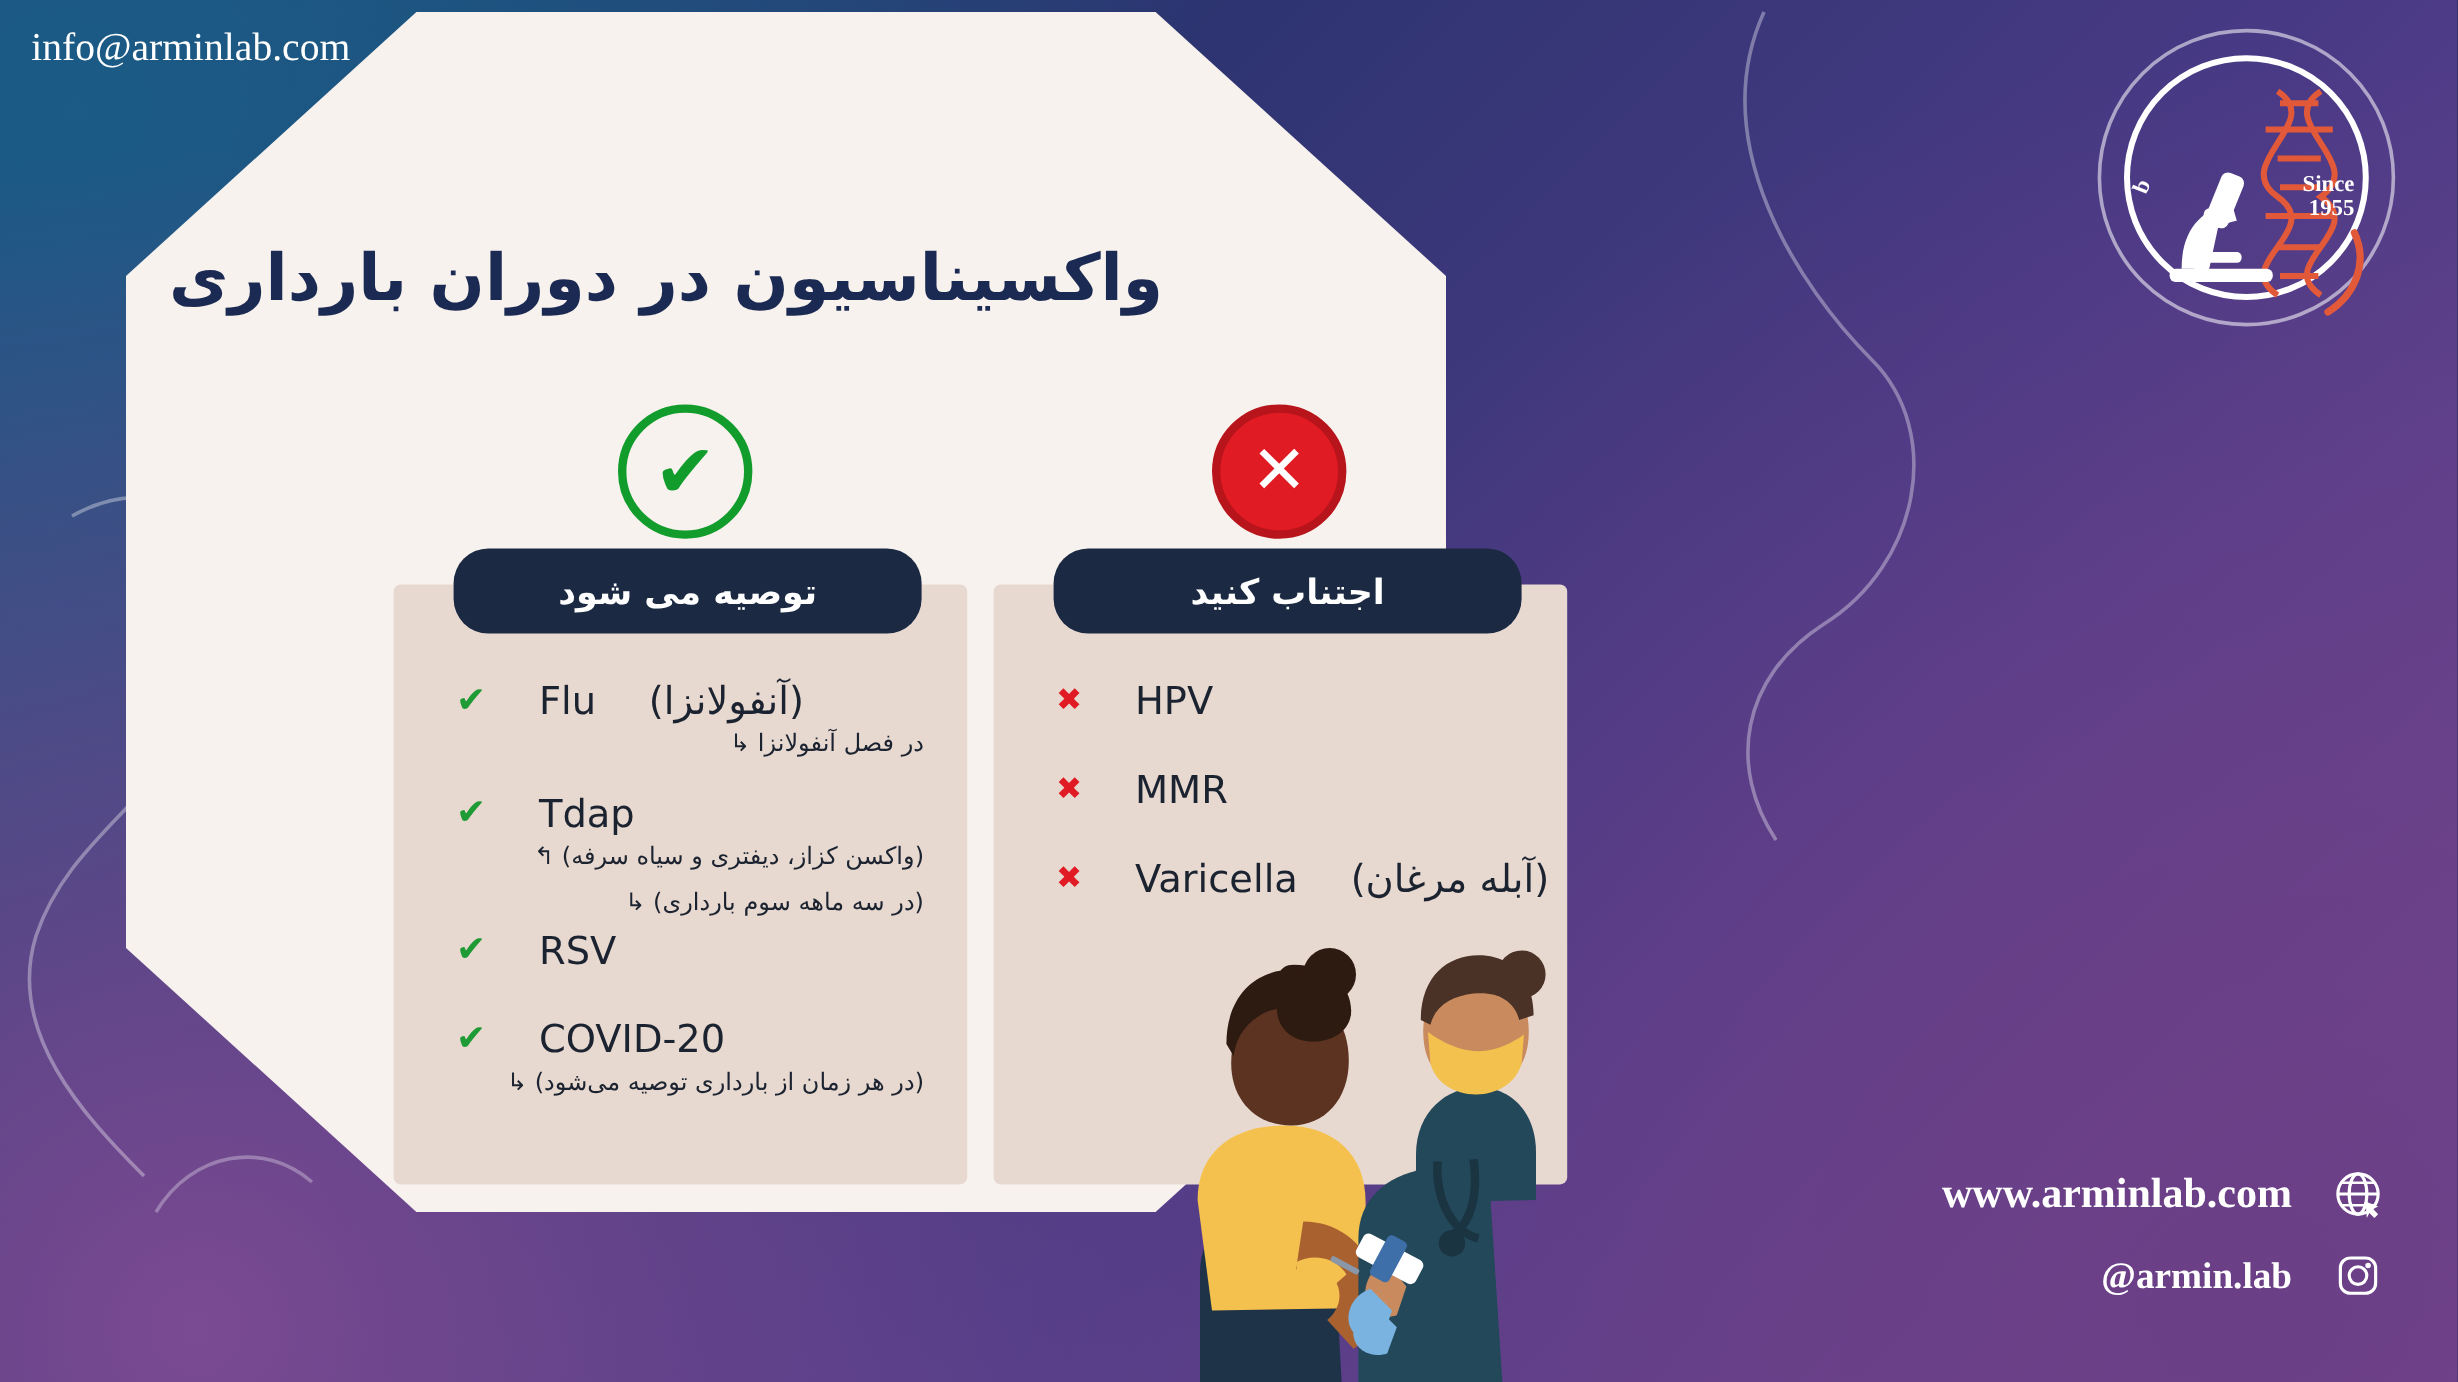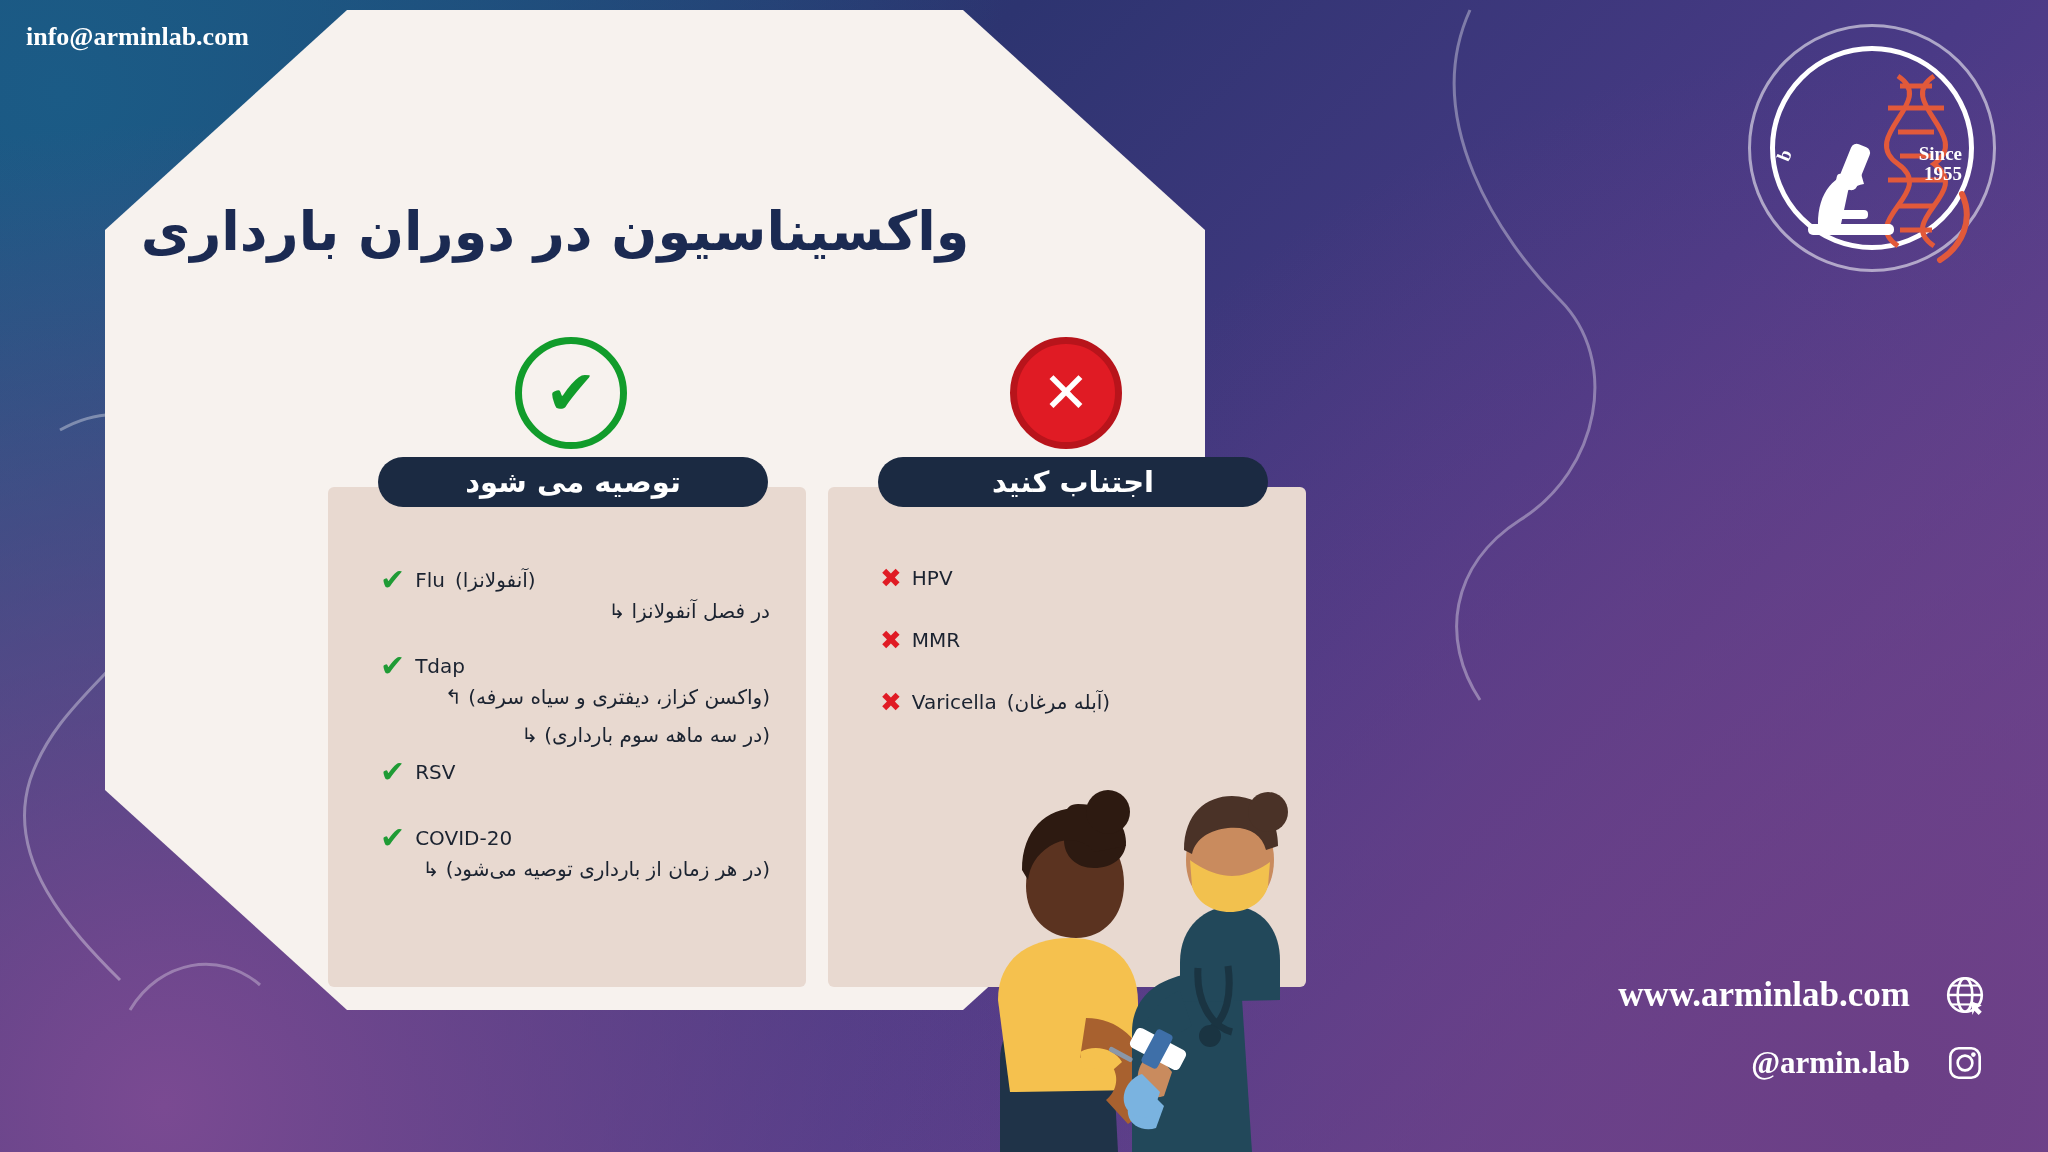--- a/index.html
+++ b/index.html
@@ -42,36 +42,36 @@
   .mark.no{left:1010px;top:337px;background:#e01b24;border:7px solid #b8141b;}
   .mark.no .glyph{color:#ffffff;font-size:56px;font-weight:bold;line-height:1;}
 
   .panel{
     position:absolute;background:#e8d9d0;border-radius:6px;
   }
   .panel.left{left:328px;top:487px;width:478px;height:500px;}
   .panel.right{left:828px;top:487px;width:478px;height:500px;}
 
   .pill{
-    position:absolute;height:50px;border-radius:29px;background:#1b2a42;
+    position:absolute;height:71px;border-radius:29px;background:#1b2a42;
     color:#ffffff;display:flex;align-items:center;justify-content:center;
     font-size:29px;font-weight:bold;direction:rtl;
   }
   .pill.left{left:378px;top:457px;width:390px;}
   .pill.right{left:878px;top:457px;width:390px;}
 
   .list{position:absolute;direction:ltr;}
   .list.left{left:380px;top:565px;width:430px;}
   .list.right{left:880px;top:565px;width:430px;}
 
   .item{position:relative;margin-bottom:10px;}
   .item .row{display:flex;align-items:center;gap:10px;}
   .tick{color:#1f9b35;font-size:30px;font-weight:bold;line-height:1;}
   .cross{color:#e01b24;font-size:26px;font-weight:bold;line-height:1;}
-  .label{color:#1b2330;font-size:20px;}
+  .label{color:#1b2330;font-size:32px;margin-left:34px;}
   .note{
     color:#1b2330;font-size:20px;direction:rtl;text-align:right;
     margin:4px 40px 0 0;
   }
   .note.sub{margin-top:2px;text-align:right;}
   .arrow{display:inline-block;color:#1b2330;font-size:20px;}
 
   
   .list.right .item{margin-bottom:36px;}
 
@@ -87,22 +87,22 @@
   }
   .logo .inner{
     position:absolute;left:22px;top:22px;right:22px;bottom:22px;
     border:5px solid #ffffff;border-radius:50%;
   }
   .logo .since{
     position:absolute;right:34px;top:120px;color:#fff;font-size:19px;
     font-weight:bold;font-family:"Liberation Serif",serif;line-height:1.05;
   }
   .email{
-    position:absolute;left:26px;top:22px;color:#ffffff;font-size:26px;
-    font-family:"Liberation Serif",serif;font-weight:bold;direction:ltr;
+    position:absolute;left:26px;top:22px;color:#ffffff;font-size:33px;
+    font-family:"Liberation Serif",serif;font-weight:normal;direction:ltr;
   }
   .contact{
     position:absolute;right:62px;bottom:42px;width:520px;direction:ltr;
     color:#ffffff;font-family:"Liberation Serif",serif;
   }
   .contact .line{
     display:flex;align-items:center;justify-content:flex-end;gap:34px;margin-bottom:26px;
   }
   .contact .txt{font-size:35px;font-weight:bold;}
   .contact .txt.sm{font-size:31px;}

